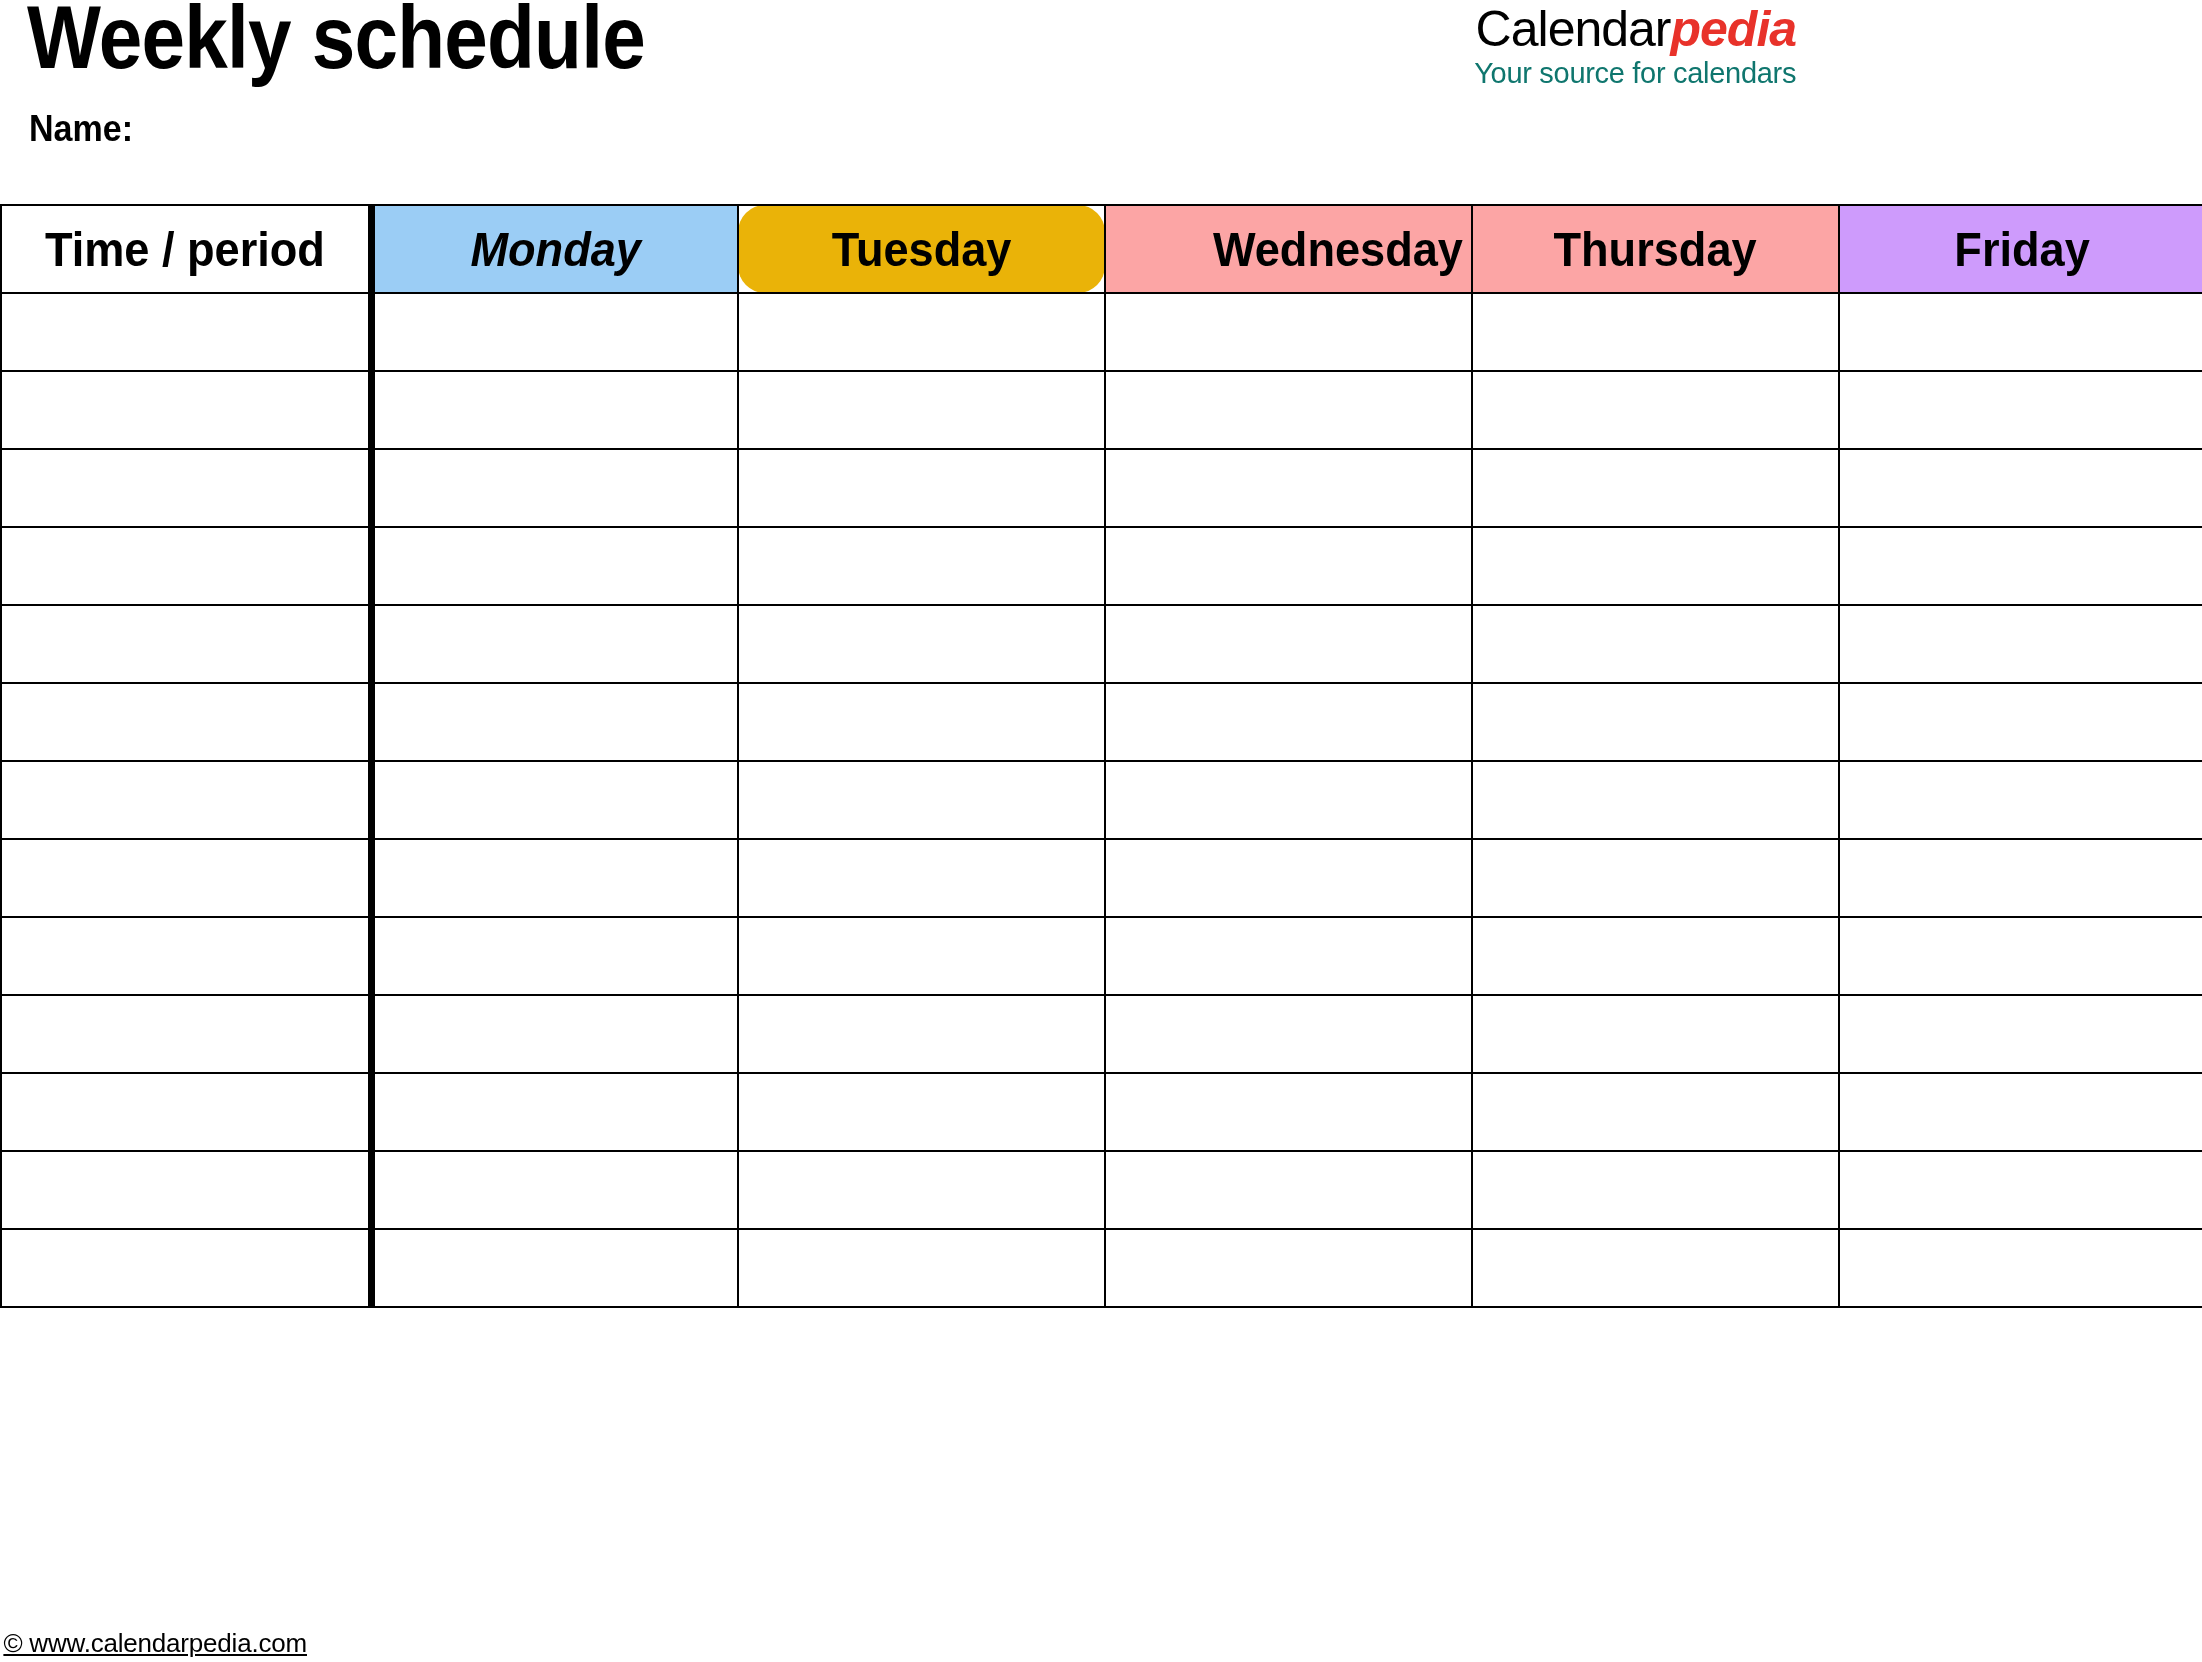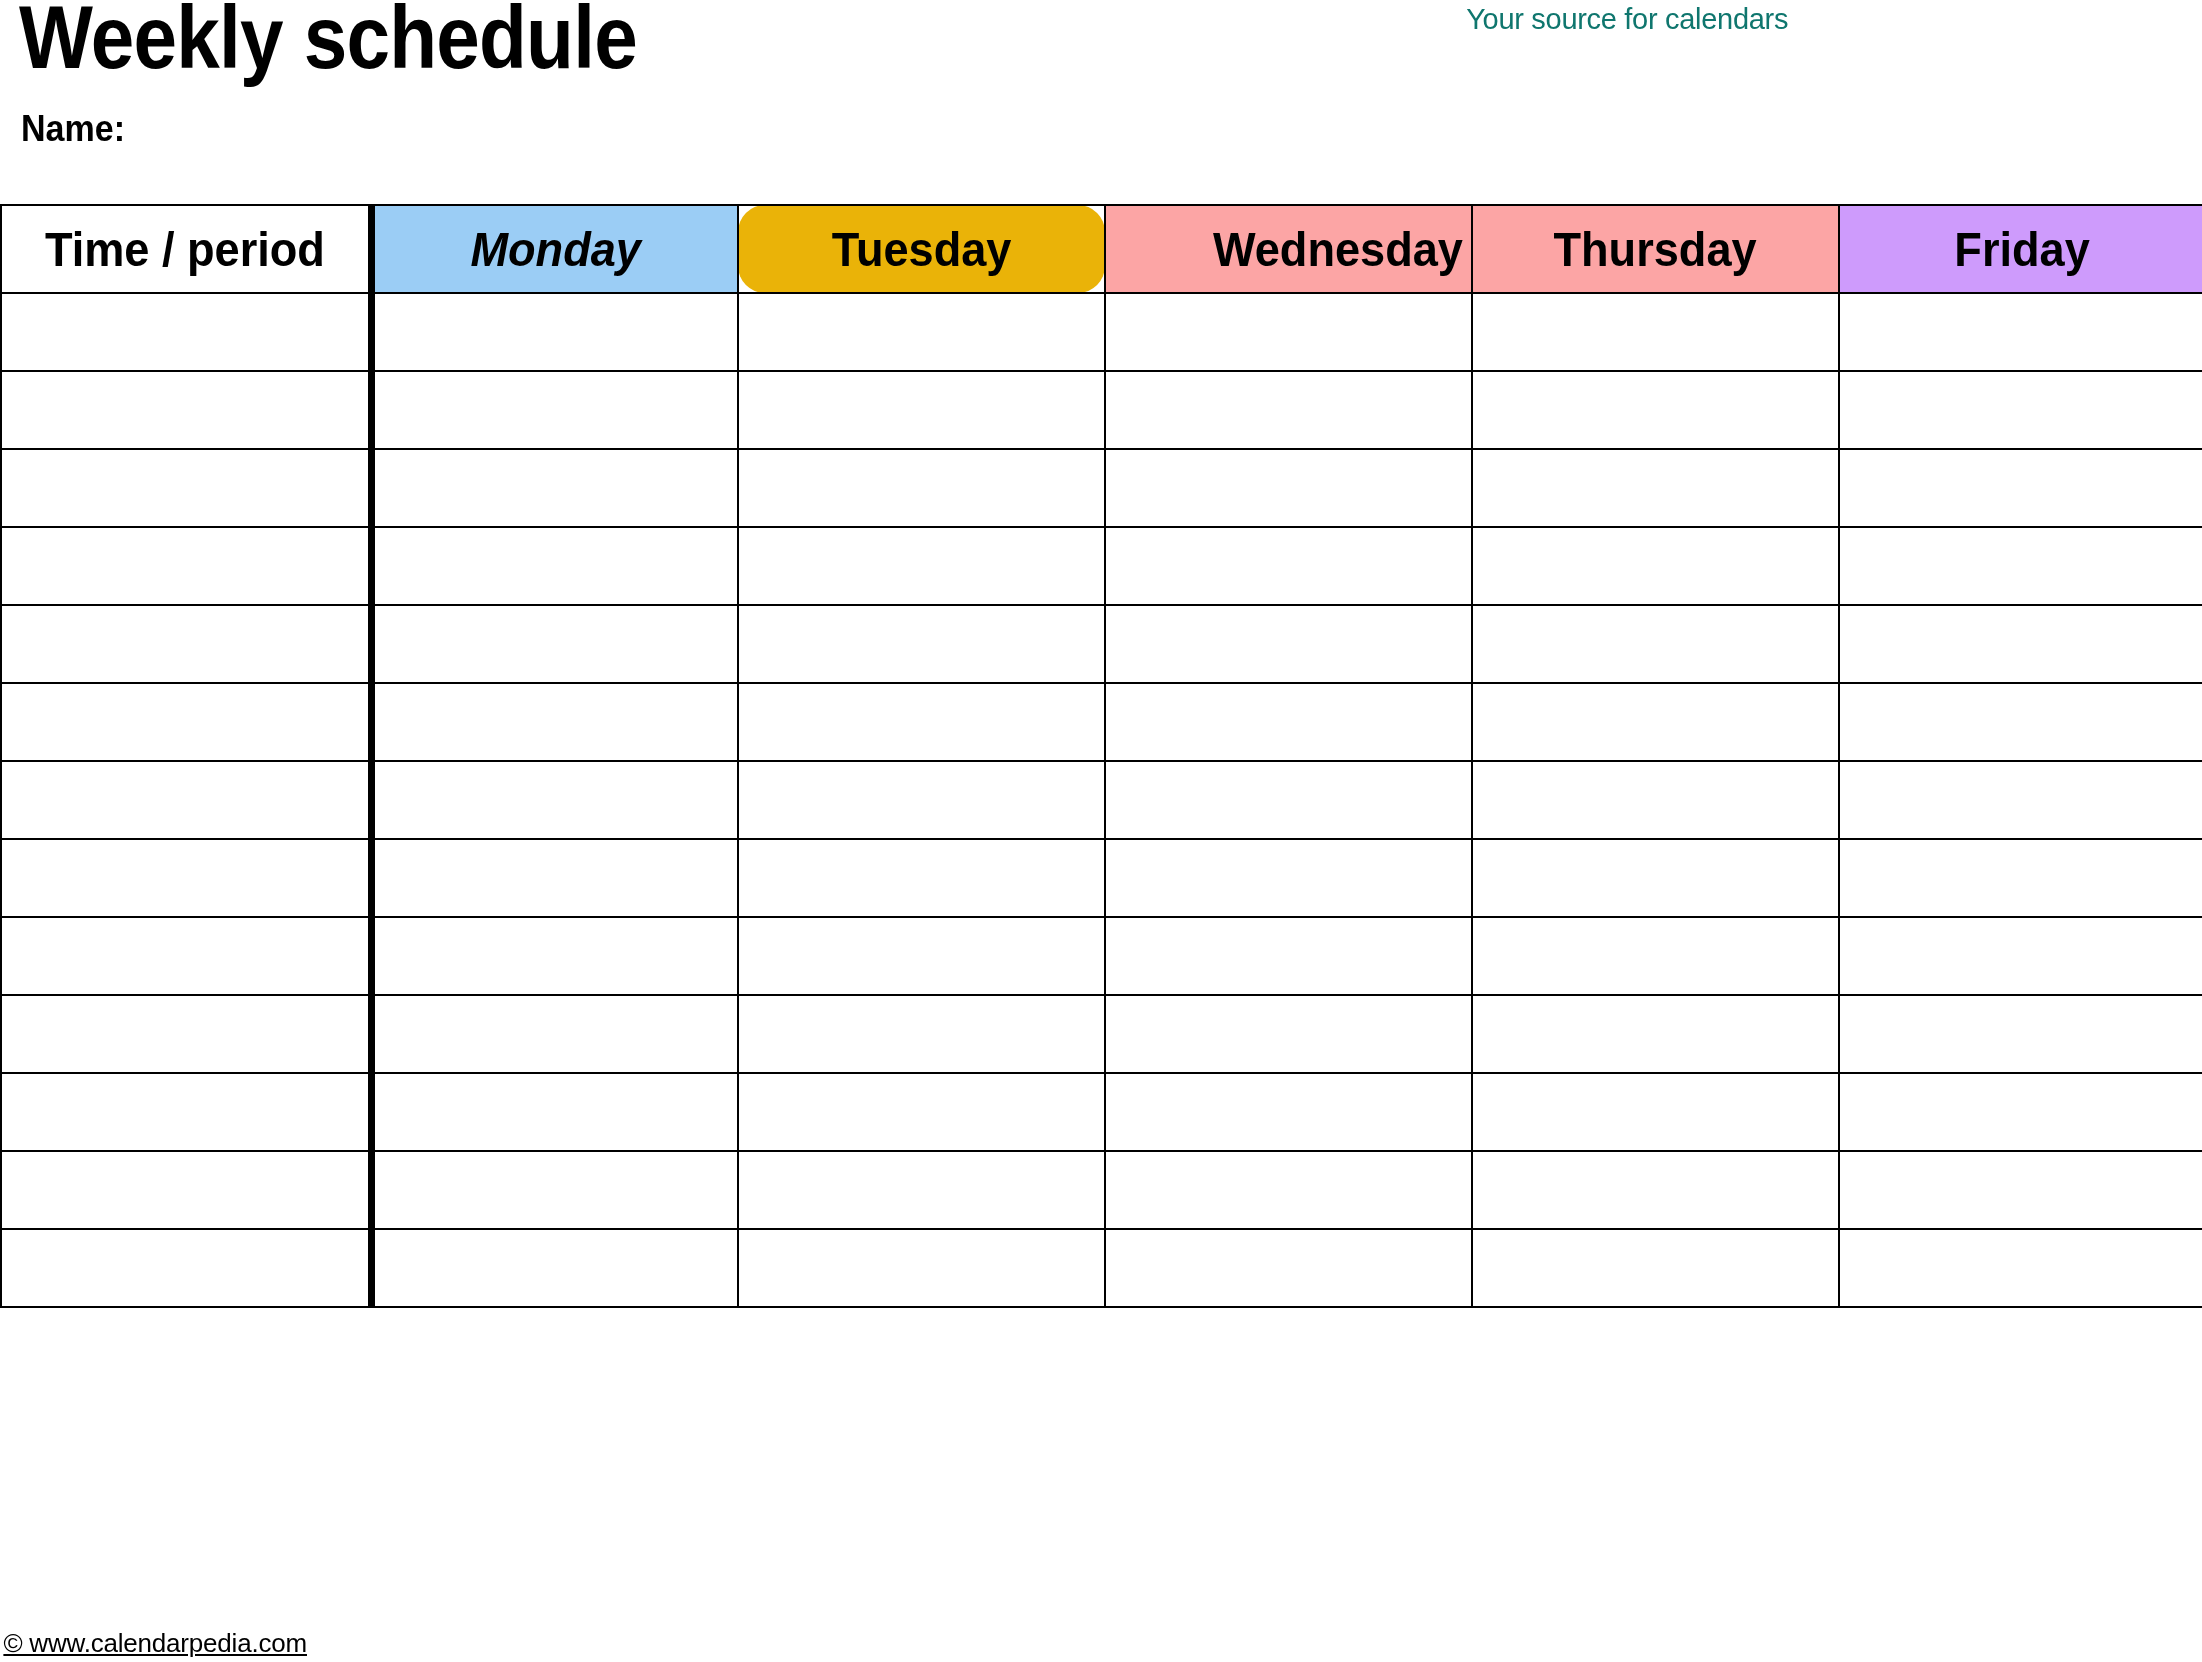--- a/index.html
+++ b/index.html
@@ -20,21 +20,21 @@
     width: 2203px;
     height: 1662px;
     background: #ffffff;
     box-sizing: border-box;
     overflow: hidden;
   }
 
   
   .header-band {
     position: absolute;
-    left: 0;
+    left: 8px;
     top: 0;
     width: 1795px;
     height: 204px;
   }
 
   .doc-title {
     position: absolute;
     left: 19px;
     top: -6.9px;
     font-size: 89px;
@@ -165,20 +165,23 @@
 
 <div class="page">
 
   <div class="header-band">
 
     <div class="doc-title">Weekly schedule</div>
 
     <div class="name-label">Name:</div>
 
     <div class="brand">
+      <div class="brand-wordmark">
+        <span class="brand-calendar">Calendar</span><span class="brand-pedia">pedia</span>
+      </div>
       <div class="brand-tagline">Your source for calendars</div>
     </div>
 
   </div>
 
   <div class="schedule-wrap">
     <table class="schedule">
       <colgroup>
         <col class="col-time">
         <col class="col-day">

